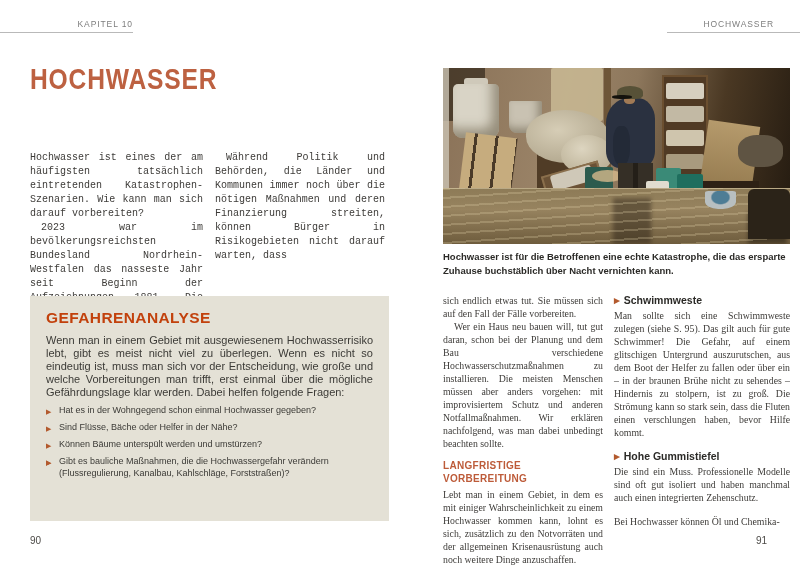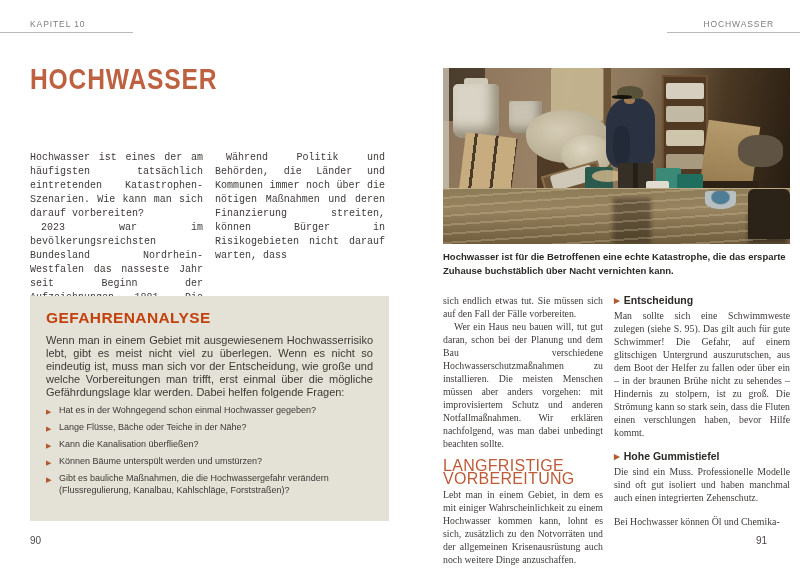--- a/index.html
+++ b/index.html
@@ -1,21 +1,21 @@
 <!DOCTYPE html>
 <html><head>
 <meta charset="utf-8">
 <style>
   html,body{margin:0;padding:0;background:#ffffff;}
   .spread{position:relative;width:800px;height:575px;background:#ffffff;overflow:hidden;
           font-family:"Liberation Sans",sans-serif;color:#3d3b38;}
 
   
   .runhead{position:absolute;top:19px;height:14px;border-bottom:1px solid #b9b9b9;
-           font-size:8.5px;letter-spacing:.9px;color:#7d7d7d;}
+           font-size:8.5px;letter-spacing:.9px;color:#7d7d7d;text-align:right;}
   .runhead.left{left:0;width:133px;padding-left:30px;box-sizing:border-box;}
   .runhead.right{left:667px;width:133px;text-align:right;padding-right:26px;box-sizing:border-box;}
 
   
   .chapter-title{position:absolute;left:30px;top:62px;font-size:30px;font-weight:bold;
                  color:#bd6141;letter-spacing:1px;transform:scaleX(.82);transform-origin:left top;
                  white-space:nowrap;}
   .bodycol{position:absolute;font-family:Liberation Mono, monospace;font-size:10px;line-height:14px;
            text-align:justify;color:#3d3b38;}
   .bodycol p{margin:0;}
@@ -94,21 +94,21 @@
   .ph-bin{left:88%;top:69%;width:12%;height:28%;background:#2b2318;border-radius:6px 6px 0 0;}
 
   .caption{position:absolute;left:443px;top:250px;width:345px;font-size:9.5px;font-weight:bold;
            line-height:13.5px;color:#2b2a27;}
   .rp-col{position:absolute;font-family:"Liberation Serif",serif;font-size:9.8px;line-height:13px;
           text-align:justify;color:#3d3b38;}
   .rp-col p{margin:0;}
   .rp-col p.indent{text-indent:11px;}
   .rp-col1{left:443px;top:294px;width:160px;}
   .rp-col2{left:614px;top:294px;width:176px;}
-  .sec-head{font-family:"Liberation Sans",sans-serif;font-size:16px;font-weight:normal;color:#bd5b39;
+  .sec-head{font-family:"Liberation Sans",sans-serif;font-size:10px;font-weight:bold;color:#bd5b39;
             letter-spacing:.3px;margin:9px 0 3px 0;text-align:left;}
   .item{margin-bottom:11px;}
   .item-head{font-family:"Liberation Sans",sans-serif;font-size:10.5px;font-weight:bold;color:#2b2a27;
              margin-bottom:2px;text-align:left;}
   .item-head .arrow{font-size:7.5px;color:#b35a2e;margin-right:4px;vertical-align:1px;}
 </style>
 </head>
 <body>
 
 <div class="spread">
@@ -128,22 +128,21 @@
   </div>
   <div class="bodycol lp-col2">
     <p class="indent">Während Politik und Behörden, die Länder und Kommunen immer noch über die nötigen Maßnahmen und deren Finanzierung streiten, können Bürger in Risikogebieten nicht darauf warten, dass</p>
   </div>
 
   <div class="hazard-box">
     <h2>GEFAHRENANALYSE</h2>
     <p class="intro">Wenn man in einem Gebiet mit ausgewiesenem Hochwasserrisiko lebt, gibt es meist nicht viel zu überlegen. Wenn es nicht so eindeutig ist, muss man sich vor der Entscheidung, wie große und welche Vorbereitungen man trifft, erst einmal über die mögliche Gefährdungslage klar werden. Dabei helfen folgende Fragen:</p>
     <ul>
       <li><span class="arrow">▶</span><span>Hat es in der Wohngegend schon einmal Hochwasser gegeben?</span></li>
-      <li><span class="arrow">▶</span><span>Lange Flüsse, Bäche oder Teiche in der Nähe?</span></li>
-      <li><span class="arrow">▶</span><span>Kann die Kanalisation überfließen?</span></li>
+      <li><span class="arrow">▶</span><span>Sind Flüsse, Bäche oder Helfer in der Nähe?</span></li>
       <li><span class="arrow">▶</span><span>Können Bäume unterspült werden und umstürzen?</span></li>
       <li><span class="arrow">▶</span></li>
       <li><span class="arrow">▶</span><span>Gibt es bauliche Maßnahmen, die die Hochwassergefahr verändern (Flussregulierung, Kanalbau, Kahlschläge, Forststraßen)?</span></li>
     </ul>
   </div>
 
   <div class="pagenum left">90</div>
 
   <div class="photo" role="img" aria-label="Mann steht knietief im braunen Wasser eines überfluteten, vollgestellten Kellers">
     <div class="ph-dark-tl"></div>
@@ -193,21 +192,21 @@
 
   <div class="rp-col rp-col1">
     <p>sich endlich etwas tut. Sie müssen sich auf den Fall der Fälle vorbereiten.</p>
     <p class="indent">Wer ein Haus neu bauen will, tut gut daran, schon bei der Planung und dem Bau verschiedene Hochwasserschutzmaßnahmen zu installieren. Die meisten Menschen müssen aber anders vorgehen: mit improvisiertem Schutz und anderen Notfallmaßnahmen. Wir erklären nachfolgend, was man dabei unbedingt beachten sollte.</p>
     <div class="sec-head">LANGFRISTIGE VORBEREITUNG</div>
     <p>Lebt man in einem Gebiet, in dem es mit einiger Wahrscheinlichkeit zu einem Hochwasser kommen kann, lohnt es sich, zusätzlich zu den Notvorräten und der allgemeinen Krisenausrüstung auch noch weitere Dinge anzuschaffen.</p>
   </div>
 
   <div class="rp-col rp-col2">
     <div class="item">
-      <div class="item-head"><span class="arrow">▶</span><span>Entscheidung</span></div>
+      <div class="item-head"><span class="arrow">▶</span><span>Schwimmweste</span></div>
       <p>Man sollte sich eine Schwimmweste zulegen (siehe S. 95). Das gilt auch für gute Schwimmer! Die Gefahr, auf einem glitschigen Untergrund auszurutschen, aus dem Boot der Helfer zu fallen oder über ein – in der braunen Brühe nicht zu sehendes – Hindernis zu stolpern, ist zu groß. Die Strömung kann so stark sein, dass die Fluten einen verschlungen haben, bevor Hilfe kommt.</p>
     </div>
     <div class="item">
       <div class="item-head"><span class="arrow">▶</span><span>Hohe Gummistiefel</span></div>
       <p>Die sind ein Muss. Professionelle Modelle sind oft gut isoliert und haben manchmal auch einen integrierten Zehenschutz.</p>
     </div>
     <div class="item">
       <p>Bei Hochwasser können Öl und Chemika-</p>
     </div>
   </div>

